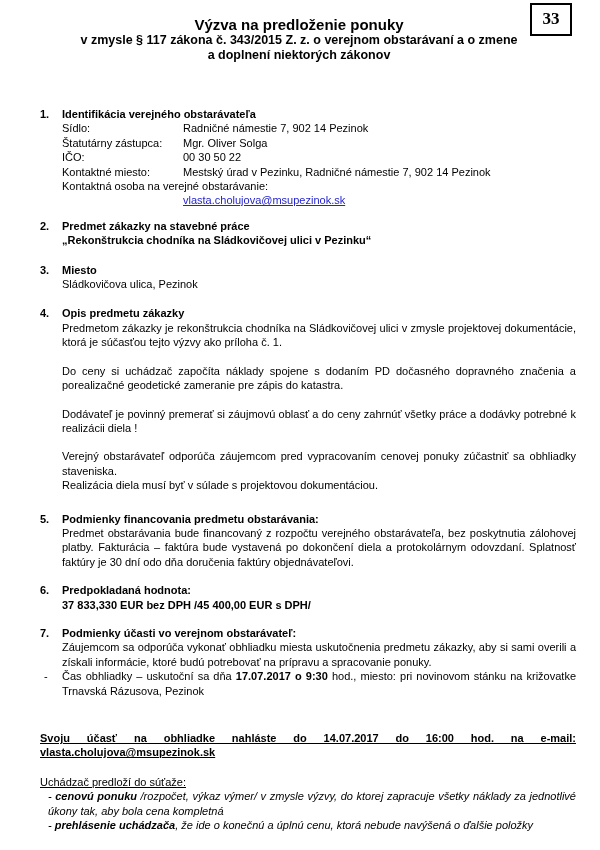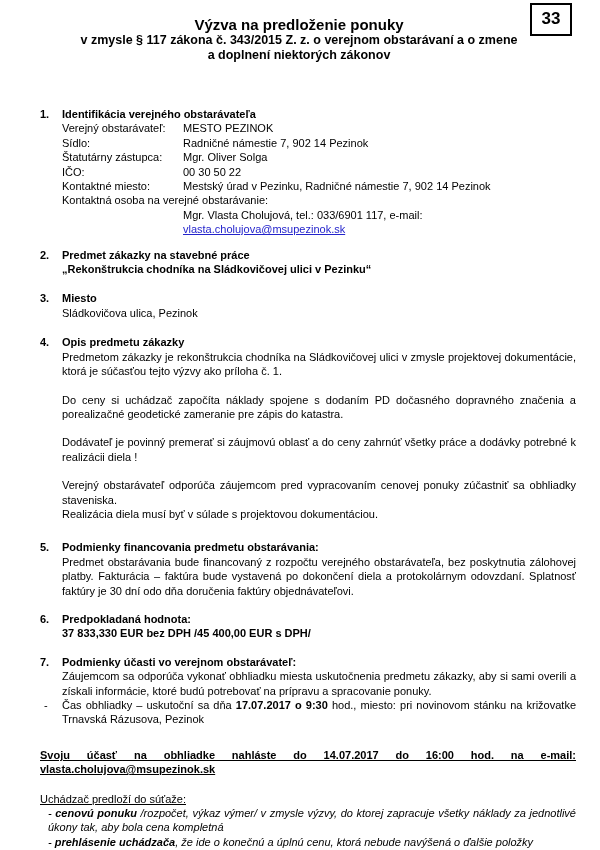--- a/index.html
+++ b/index.html
@@ -7,21 +7,21 @@
   body {
     width:600px; height:850px; position:relative; overflow:hidden;
     font-family:"Liberation Sans","DejaVu Sans",sans-serif;
     font-size:11px; line-height:14.4px; color:#000;
   }
   .page { padding:4px 24px 0 40px; }
 
   .pagebox {
     position:absolute; top:3px; left:530px; width:42px; height:33px;
     border:2px solid #000; display:flex; align-items:center; justify-content:center;
-    font-family:Liberation Sans, sans-serif; font-weight:bold; font-size:17px;
+    font-family:Liberation Serif, serif; font-weight:bold; font-size:17px;
     background:#fff;
   }
 
   header.doc-header { text-align:center; position:relative; left:-9px; margin-top:12px; }
   .doc-title    { font-size:15px; font-weight:bold; line-height:17px; }
   .doc-subtitle { font-size:12.5px; font-weight:bold; font-style:italic; line-height:15px; }
   .doc-law      { font-size:12.5px; font-weight:bold; line-height:15px; }
 
   main.sections { margin-top:44px; }
 
@@ -45,21 +45,21 @@
 
   p.just { text-align:justify; }
   .pgap { margin-top:14px; }
   .bold { font-weight:bold; }
 
   .bullet { display:flex; margin-left:-20px; }
   .bullet .dash { width:20px; flex-shrink:0; padding-left:2px; }
   .bullet p { flex:1; min-width:0; }
 
   p.notice {
-    margin-top:21px; font-weight:bold; text-decoration:underline;
+    margin-top:33px; font-weight:bold; text-decoration:underline;
     text-align:justify;
   }
   .submission { margin-top:15px; }
   .submit-heading { text-decoration:underline; }
   .submit-item { font-style:italic; text-align:justify;margin-left:8px; }
   .submit-item .bi { font-weight:bold; }
 </style>
 </head>
 <body>
 
@@ -75,41 +75,36 @@
     <div class="doc-law">a doplnení niektorých zákonov</div>
   </header>
 
   <main class="sections">
 
     <section class="sec" id="sec1">
       <div class="num">1.</div>
       <div class="body">
         <div class="heading">Identifikácia verejného obstarávateľa</div>
         <div class="kv">
-          <span class="k">Verejný obstarávateľ:</span>
-          <span class="v">MESTO PEZINOK</span>
-        </div>
-        <div class="kv">
           <span class="k">Sídlo:</span>
           <span class="v">Radničné námestie 7, 902 14 Pezinok</span>
         </div>
         <div class="kv">
           <span class="k">Štatutárny zástupca:</span>
           <span class="v">Mgr. Oliver Solga</span>
         </div>
         <div class="kv">
           <span class="k">IČO:</span>
           <span class="v">00 30 50 22</span>
         </div>
         <div class="kv">
           <span class="k">Kontaktné miesto:</span>
           <span class="v">Mestský úrad v Pezinku, Radničné námestie 7, 902 14 Pezinok</span>
         </div>
         <div>Kontaktná osoba na verejné obstarávanie:</div>
-        <div class="indent121">Mgr. Vlasta Cholujová, tel.: 033/6901 117, e-mail:</div>
         <div class="indent121">
           <a class="bluelink" style="color: rgb(36, 36, 204);">vlasta.cholujova@msupezinok.sk</a>
         </div>
       </div>
     </section>
 
     <section class="sec" id="sec2">
       <div class="num">2.</div>
       <div class="body">
         <div class="heading">Predmet zákazky na stavebné práce</div>

